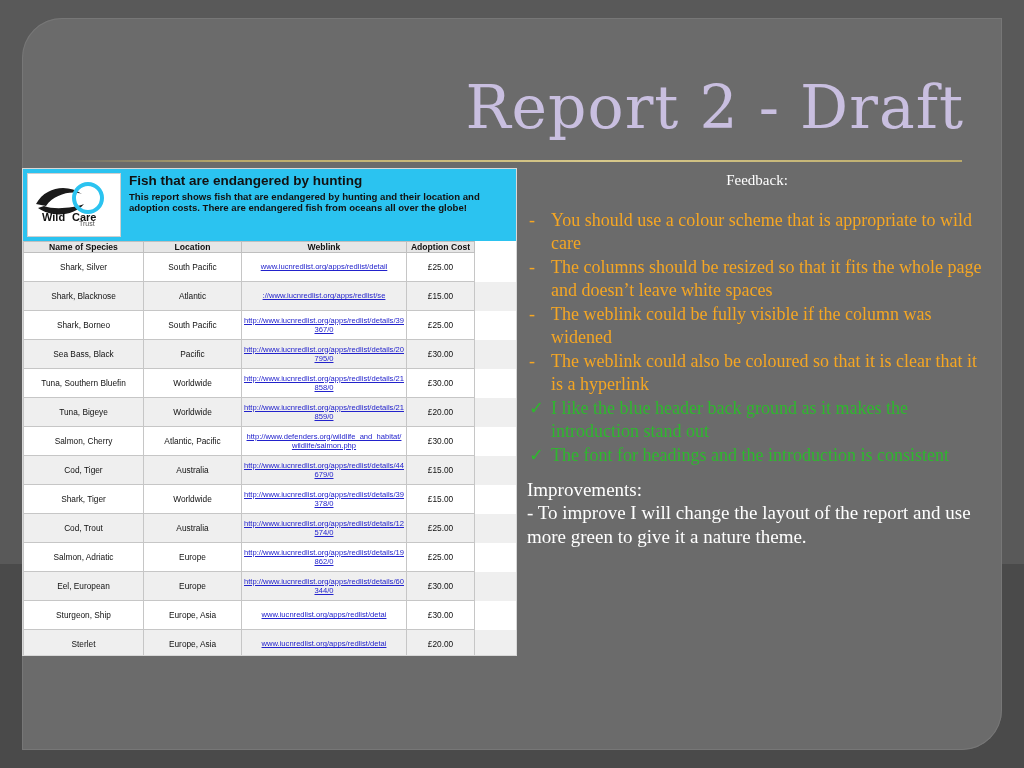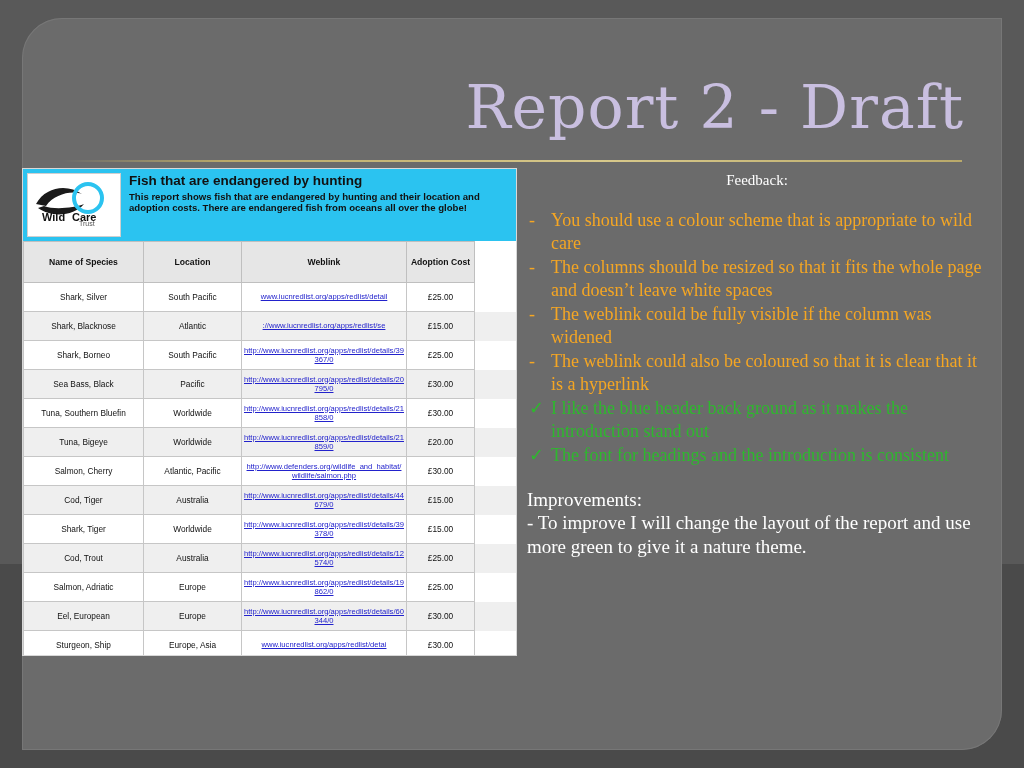--- a/index.html
+++ b/index.html
@@ -103,21 +103,21 @@
   table#fish col.c1 { width: 98px; }
   table#fish col.c2 { width: 165px; }
   table#fish col.c3 { width: 68px; }
   table#fish col.c4 { width: 42px; }
 
   table#fish th {
     background: #e6e6e6;
     border: 1px solid #bfbfbf;
     font-size: 8.6px;
     font-weight: bold;
-    padding: 15px 2px;
+    padding: 0 2px;
     color: #111;
     text-align: center;
   }
   table#fish th.blank { background: #ffffff; border: none; }
   table#fish td {
     border: 1px solid #c6c6c6;
     padding: 3px 2px;
     text-align: center;
     vertical-align: middle;
     color: #111;
@@ -169,21 +169,21 @@
     flex: 0 0 22px;
     text-align: left;
   }
   li.dash { color: #f5a623; }
   li.dash .bullet { color: #f5a623; }
   li.check { color: #2eb82e; }
   li.check .bullet { color: #2eb82e; }
   #imp-heading {
     font-size: 19px;
     color: #ffffff;
-    margin-top: 22px;
+    margin-top: 12px;
     font-family: "Liberation Serif", serif;
   }
   #imp-text {
     font-size: 19px;
     color: #ffffff;
     line-height: 1.25;
     font-family: "Liberation Serif", serif;
   }
 </style>
 </head>

